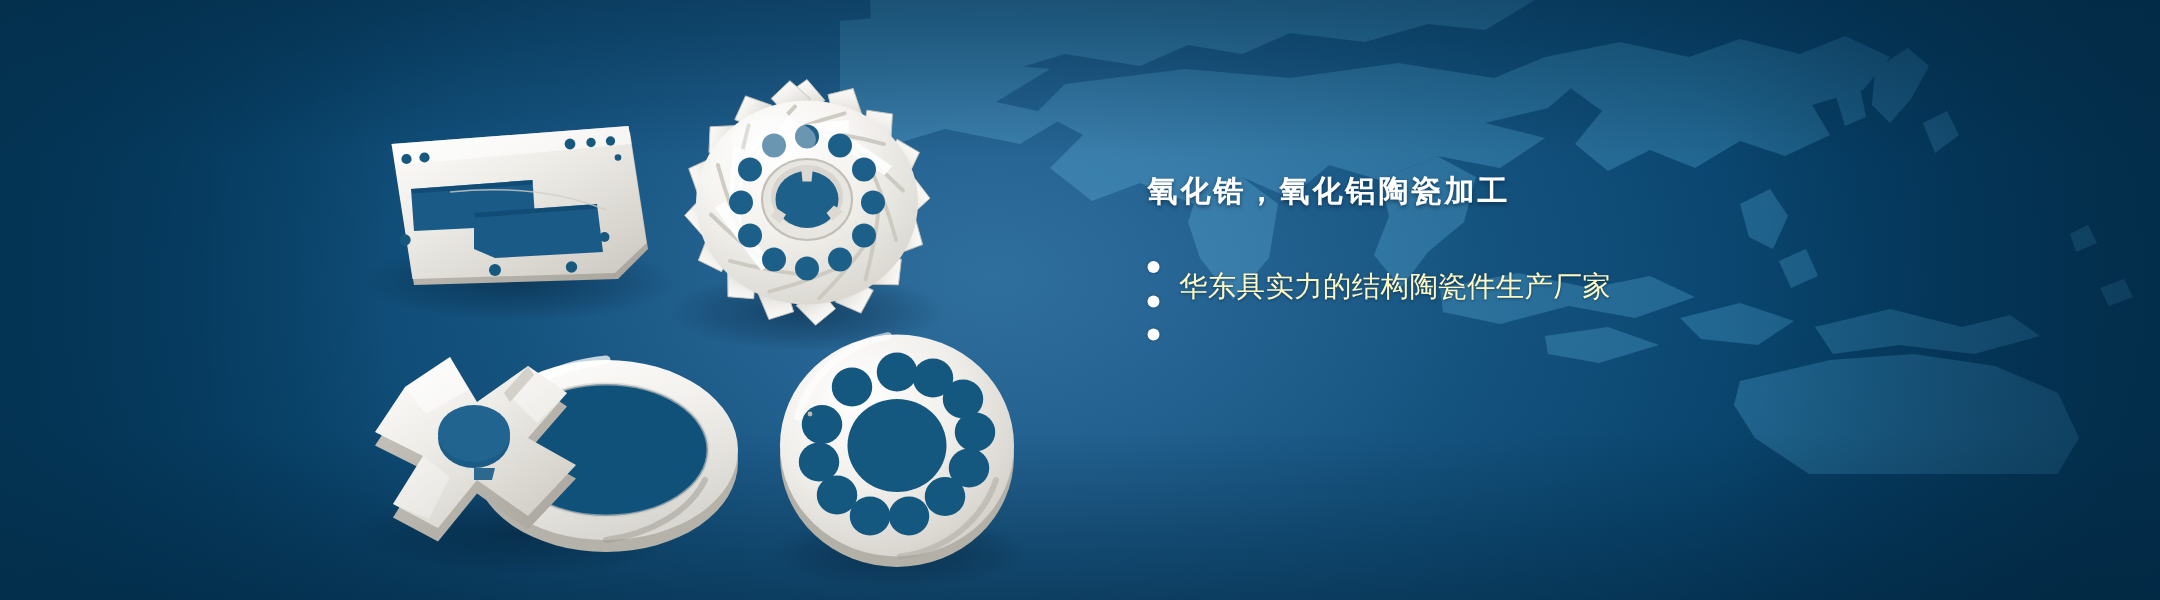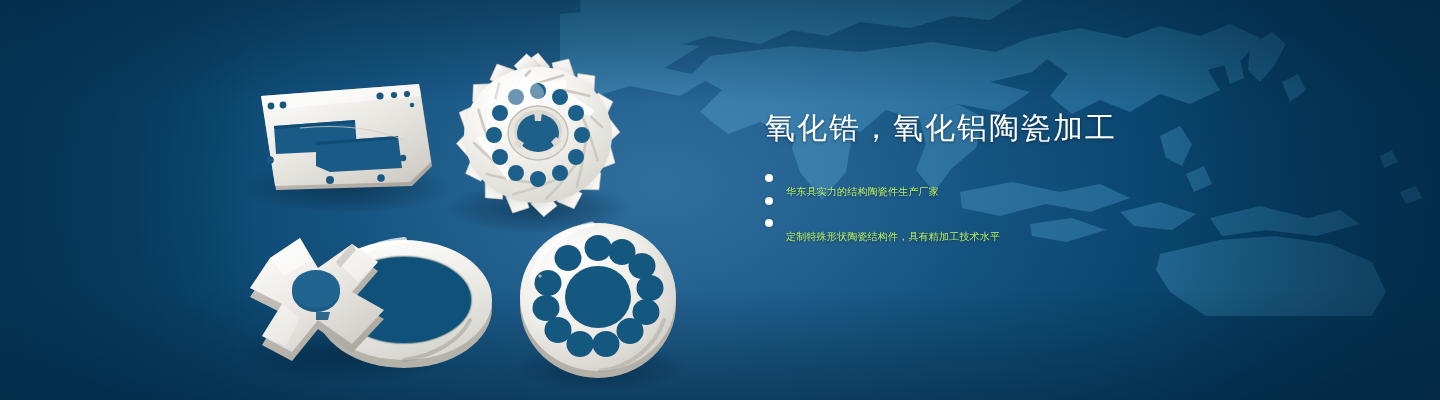--- a/index.html
+++ b/index.html
@@ -54,47 +54,47 @@
   
   .products { position:absolute; left:0; top:0; width:720px; height:400px; }
 
   
   .copy {
     position:absolute;
     left:765px; top:108px;
     width:620px;
   }
   .headline {
-    font-size:30px;
+    font-size:20px;
     line-height:40px;
     letter-spacing:2px;
     color:#ffffff;
-    font-weight:400;
+    font-weight:700;
     text-shadow:0 1px 3px rgba(0,20,40,0.55);
     white-space:nowrap;
   }
   .bullets { margin-top:19px; }
   .bullet {
     display:flex;
     align-items:center;
     height:22.5px;
     white-space:nowrap;
   }
   .dot {
     width:8px; height:8px;
     border-radius:50%;
     background:#ffffff;
     flex:0 0 8px;
     margin-right:13px;
     box-shadow:0 0 2px rgba(0,0,0,0.25);
   }
   .bullet-text {
-    font-size:10px;
+    font-size:19px;
     line-height:22.5px;
-    color:#bef264;
+    color:#fef9c3;
     letter-spacing:0.2px;
     text-shadow:0 1px 2px rgba(0,20,40,0.5);
     margin-top:28px;
   }
 </style>
 </head>
 <body>
 
 <div class="banner">
 
@@ -362,18 +362,17 @@
     <div class="bullets">
       <div class="bullet">
         <span class="dot"></span>
         <span class="bullet-text">华东具实力的结构陶瓷件生产厂家</span>
       </div>
       <div class="bullet">
         <span class="dot"></span>
       </div>
       <div class="bullet">
         <span class="dot"></span>
-        <span class="bullet-text">定制特殊形状陶瓷结构件，具有精加工技术水平</span>
       </div>
     </div>
   </div>
 
 </div>
 
 </body></html>

